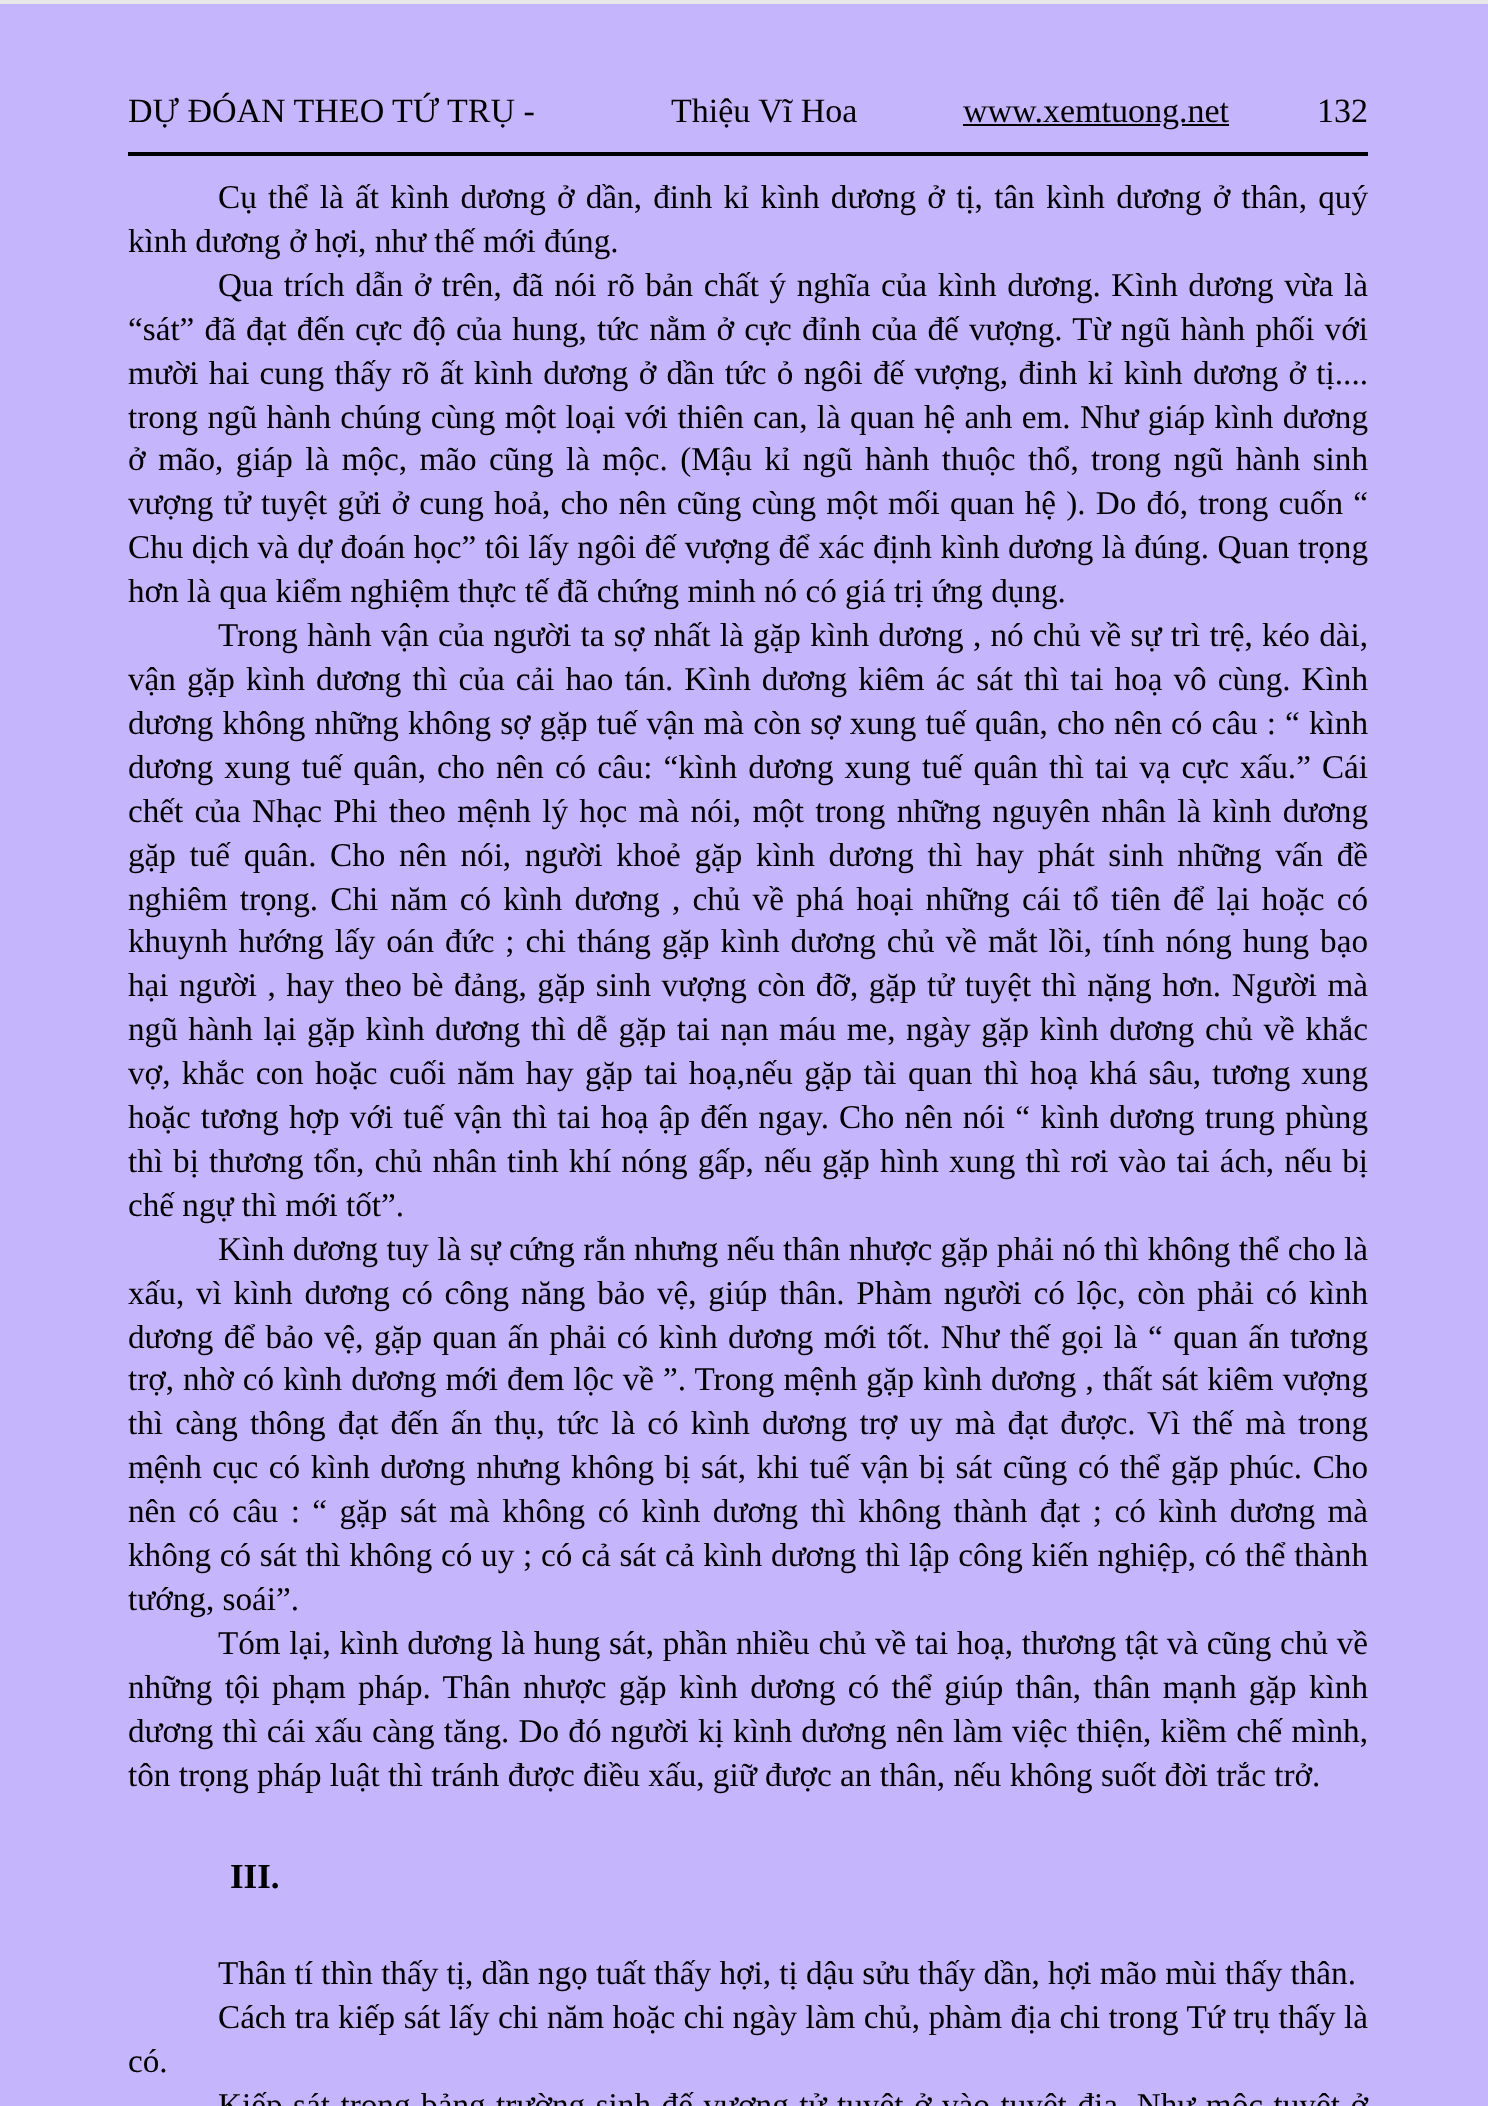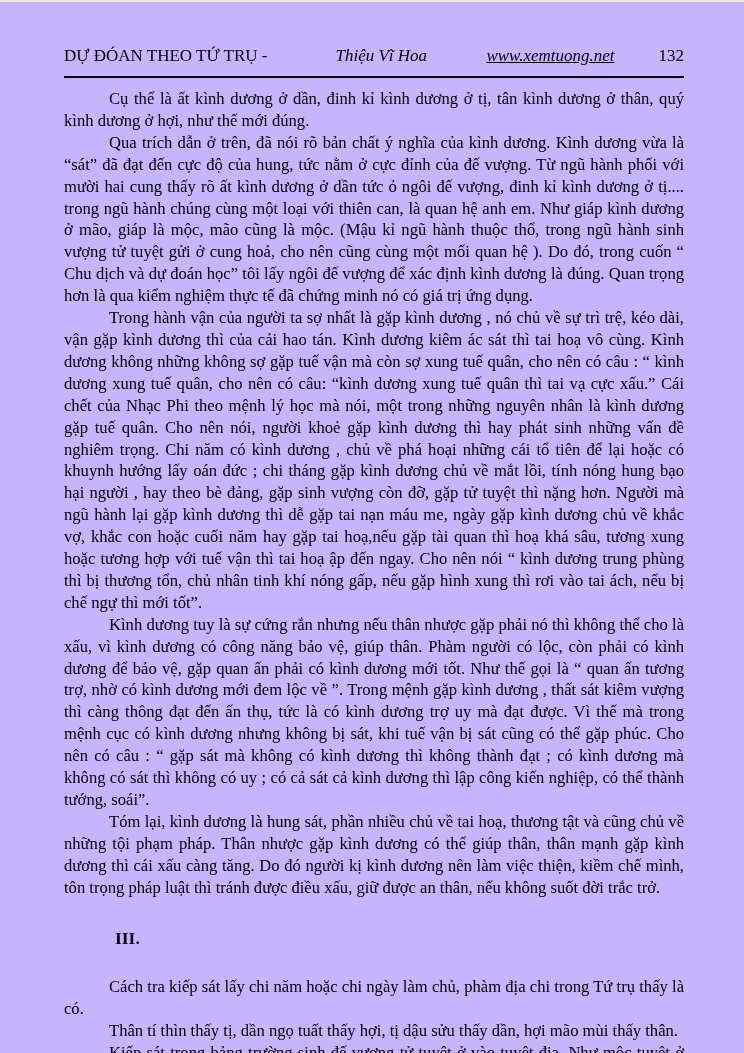--- a/index.html
+++ b/index.html
@@ -21,23 +21,23 @@
   }
   .running-header {
     display: flex;
     align-items: baseline;
     font-size: 17px;
     white-space: nowrap;
     padding-bottom: 10px;
     border-bottom: 2px solid #000000;
   }
   .rh-title { flex: 0 0 auto; }
-  .rh-author { flex: 0 0 auto; margin-left: 68px; font-style: italic; }
+  .rh-author { flex: 0 0 auto; margin-left: 68px; }
   .rh-spacer { flex: 1 1 auto; }
-  .rh-site { flex: 0 0 auto; text-decoration: underline; color: #000000; font-style: italic; }
+  .rh-site { flex: 0 0 auto; text-decoration: underline; color: #000000; }
   .rh-page { flex: 0 0 auto; margin-left: 44px; }
   .body-text {
     margin-top: 10px;
     font-size: 16.6px;
     line-height: 21.9px;
     text-align: justify;
   }
   .body-text p {
     margin: 0;
     text-indent: 45px;
@@ -69,18 +69,18 @@
     <p>Cụ thể là ất kình dương ở dần, đinh kỉ kình dương ở tị, tân kình dương ở thân, quý kình dương ở hợi, như thế mới đúng.</p>
     <p>Qua trích dẫn ở trên, đã nói rõ bản chất ý nghĩa của kình dương. Kình dương vừa là “sát” đã đạt đến cực độ của hung, tức nằm ở cực đỉnh của đế vượng. Từ ngũ hành phối với mười hai cung thấy rõ ất kình dương ở dần tức ỏ ngôi đế vượng, đinh kỉ kình dương ở tị.... trong ngũ hành chúng cùng một loại với thiên can, là quan hệ anh em. Như giáp kình dương ở mão, giáp là mộc, mão cũng là mộc. (Mậu kỉ ngũ hành thuộc thổ, trong ngũ hành sinh vượng tử tuyệt gửi ở cung hoả, cho nên cũng cùng một mối quan hệ ). Do đó, trong cuốn “ Chu dịch và dự đoán học” tôi lấy ngôi đế vượng để xác định kình dương  là đúng. Quan trọng hơn là qua kiểm nghiệm thực tế đã chứng minh nó có giá trị ứng dụng.</p>
     <p>Trong hành vận của người ta sợ nhất là gặp kình dương , nó chủ về sự trì trệ, kéo dài, vận gặp kình dương thì của cải hao tán. Kình dương kiêm ác sát thì tai hoạ vô cùng. Kình dương không những không sợ gặp tuế vận mà còn sợ xung tuế quân, cho nên có câu : “ kình dương xung tuế quân, cho nên có câu: “kình dương xung tuế quân thì tai vạ cực xấu.” Cái chết của Nhạc Phi theo mệnh lý học mà nói, một trong những nguyên nhân là kình dương gặp tuế quân. Cho nên nói, người khoẻ gặp kình dương thì hay phát sinh những vấn đề nghiêm trọng. Chi năm có kình dương , chủ về phá hoại những cái tổ tiên để lại hoặc có khuynh hướng lấy oán đức ; chi tháng gặp kình dương chủ về mắt lồi, tính nóng hung bạo hại người , hay theo bè đảng, gặp sinh vượng còn đỡ, gặp tử tuyệt thì nặng hơn. Người mà ngũ hành lại gặp kình dương thì dễ gặp tai nạn máu me, ngày gặp kình dương chủ về khắc vợ, khắc con hoặc cuối năm hay gặp tai hoạ,nếu gặp tài quan thì hoạ khá sâu, tương xung hoặc tương hợp  với tuế vận thì tai hoạ ập đến ngay. Cho nên nói “ kình dương trung phùng thì bị thương tổn, chủ nhân tinh khí nóng gấp, nếu gặp hình xung thì rơi vào tai ách, nếu bị chế ngự thì mới tốt”.</p>
     <p>Kình dương tuy là sự cứng rắn nhưng nếu thân nhược gặp phải nó thì không thể cho là xấu, vì kình dương có công năng bảo vệ, giúp thân. Phàm người có lộc, còn phải có kình dương để bảo vệ, gặp quan ấn phải có kình dương mới tốt. Như thế gọi là “ quan ấn tương trợ, nhờ có kình dương mới đem lộc về ”. Trong mệnh gặp kình dương , thất sát kiêm vượng thì càng thông đạt đến ấn thụ, tức là có kình dương  trợ uy mà đạt được. Vì thế mà trong mệnh cục có kình dương nhưng không bị sát, khi tuế vận bị sát cũng có thể gặp phúc. Cho nên có câu : “ gặp sát mà không có kình dương thì không thành đạt ; có kình dương mà không có sát thì không có uy ; có cả sát cả kình dương thì lập công kiến nghiệp, có thể thành tướng, soái”.</p>
     <p>Tóm lại, kình dương là hung sát, phần nhiều chủ về tai hoạ, thương tật và cũng chủ về những tội phạm pháp. Thân nhược gặp kình dương có thể giúp thân, thân mạnh gặp kình dương thì cái xấu càng tăng. Do đó người kị kình dương nên làm việc thiện, kiềm chế mình, tôn trọng pháp luật thì tránh được điều xấu, giữ được an thân, nếu không suốt đời trắc trở.</p>
 
     <div class="section-heading">
       <span class="sec-num">III.</span>
     </div>
 
+    <p>Thân tí thìn thấy tị, dần ngọ tuất thấy hợi, tị dậu sửu thấy dần, hợi mão mùi thấy thân.</p>
     <p>Cách tra kiếp sát lấy chi năm hoặc chi ngày làm chủ, phàm địa chi trong Tứ trụ thấy là có.</p>
-    <p>Thân tí thìn thấy tị, dần ngọ tuất thấy hợi, tị dậu sửu thấy dần, hợi mão mùi thấy thân.</p>
     <p>Kiếp sát trong bảng trường sinh đế vượng tử tuyệt ở vào tuyệt địa. Như mộc tuyệt ở thân, hợi mão mùi lấy thân làm kiếp sát, trong thân canh kim kiếp mộc. Kim tuyệt ở dần, tị dậu sửu lấy dần làm kiếp sát, trong dần bính hỏa kiếp kim. Hỏa tuyệt ở hợi, dần ngọ tuất lấy</p>
   </div>
 
 </div>
 
 </body></html>

